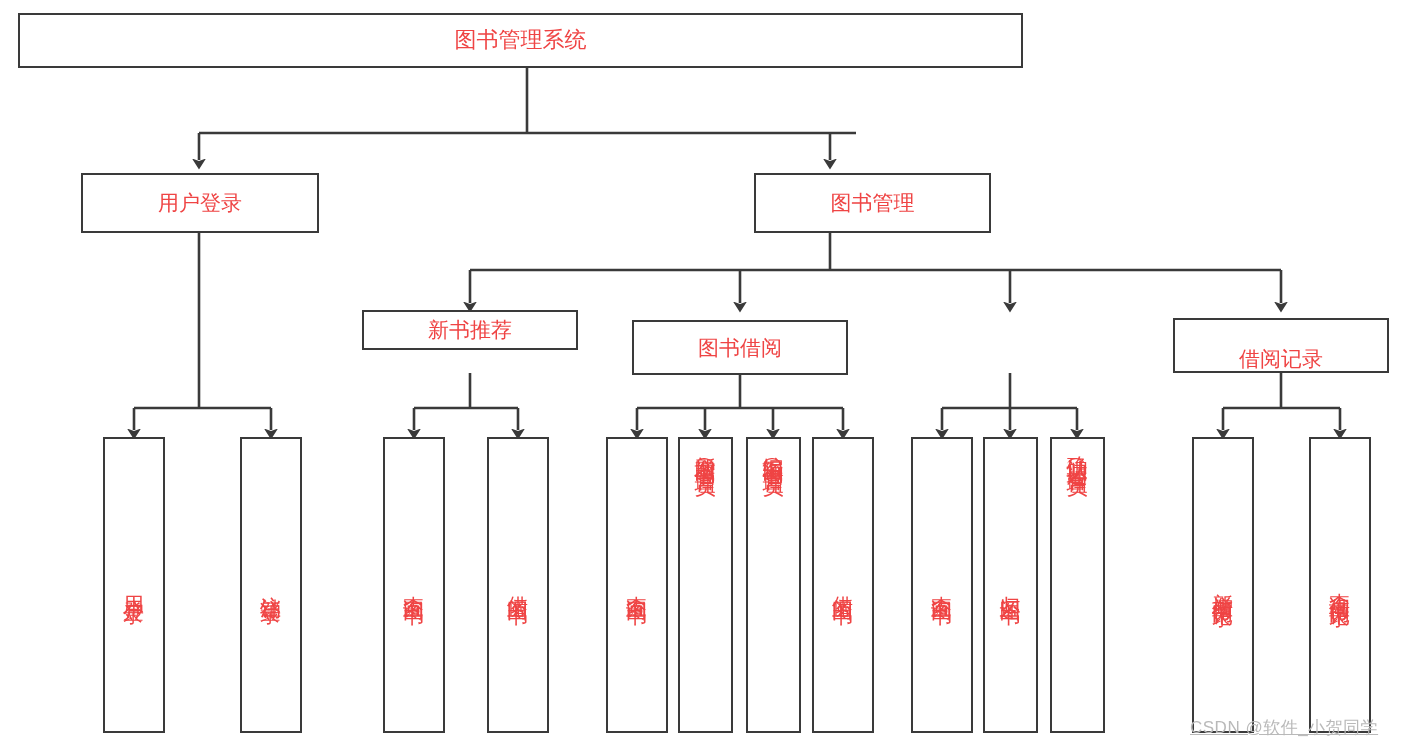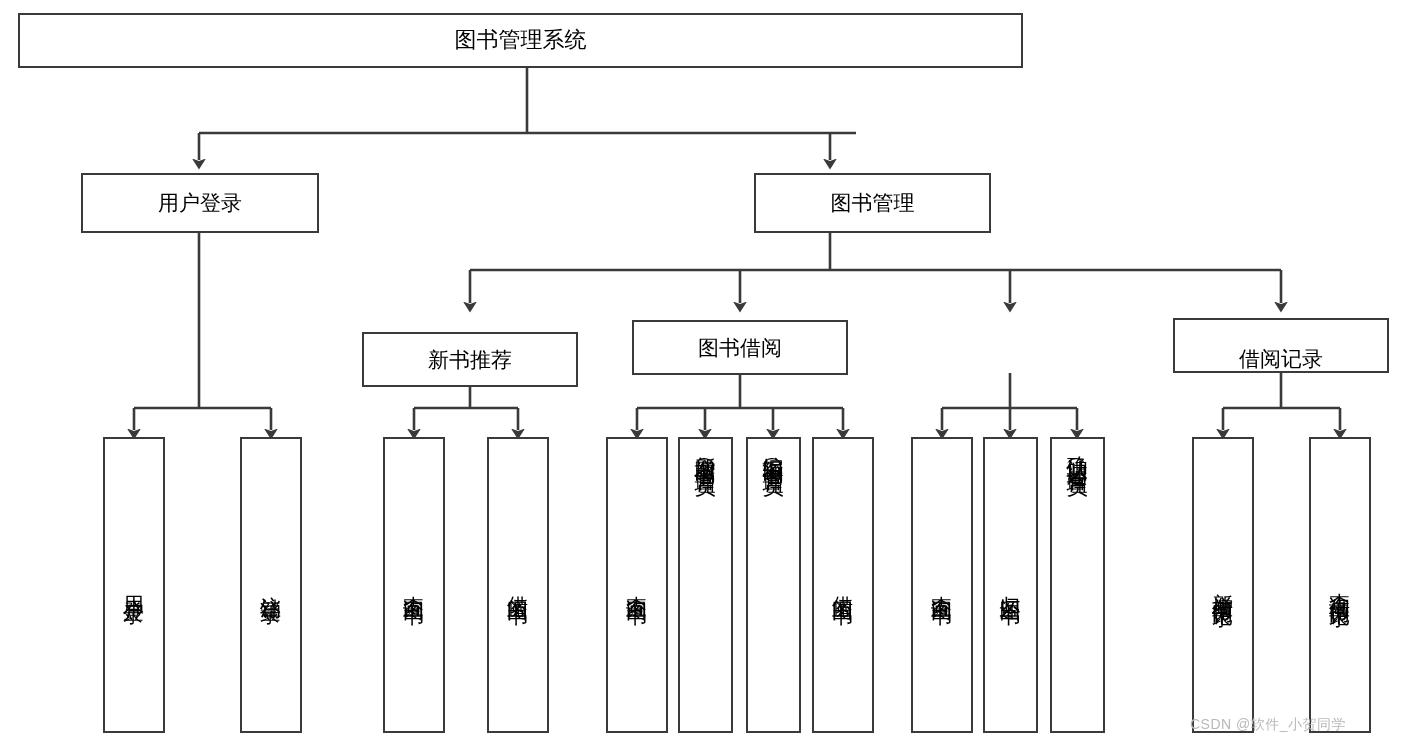--- a/index.html
+++ b/index.html
@@ -28,21 +28,21 @@
   .node {
     position: absolute;
     box-sizing: border-box;
     background: #ffffff;
     border: 2.5px solid #3a3a3a;
     display: flex;
     align-items: center;
     justify-content: center;
   }
   .node .label {
-    color: #000000;
+    color: #ef4444;
     line-height: 1.12;
     text-align: center;
     white-space: nowrap;
   }
   
   .node.horiz .label {
     writing-mode: horizontal-tb;
     font-size: 21px;
   }
   .node.root .label {
@@ -60,23 +60,24 @@
     font-size: 21px;
     letter-spacing: 3px;
     line-height: 1;
   }
   .node.vert.centered {
     align-items: center;
   }
   .watermark {
     position: absolute;
     color: #b9b9b9;
-    font-size: 14px;
+    font-size: 17px;
     white-space: nowrap;
     letter-spacing: 0.5px;
+    text-decoration: underline;
   }
 </style>
 </head>
 <body>
 
 <div id="diagram-root">
 
   <svg id="wires" viewBox="0 0 1405 747" xmlns="http://www.w3.org/2000/svg">
     <defs>
       <marker id="arw" markerWidth="12" markerHeight="14" refX="1.5" refY="7" orient="auto" markerUnits="userSpaceOnUse">
@@ -131,21 +132,21 @@
     <span class="label">图书管理系统</span>
   </div>
 
   <div class="node horiz" style="left:81px; top:173px; width:238px; height:60px;">
     <span class="label">用户登录</span>
   </div>
   <div class="node horiz" style="left:754px; top:173px; width:237px; height:60px;">
     <span class="label">图书管理</span>
   </div>
 
-  <div class="node horiz" style="left:362px; top:332px; width:216px; height:55px;">
+  <div class="node horiz" style="left:362px; top:310px; width:216px; height:40px;">
     <span class="label">新书推荐</span>
   </div>
   <div class="node horiz" style="left:632px; top:320px; width:216px; height:55px;">
     <span class="label">图书借阅</span>
   </div>
   <div class="node horiz" style="left:1173px; top:318px; width:216px; height:55px;align-items:flex-end;">
     <span class="label">借阅记录</span>
   </div>
 
   <div class="node vert centered" style="left:103px; top:437px; width:62px; height:296px;">

